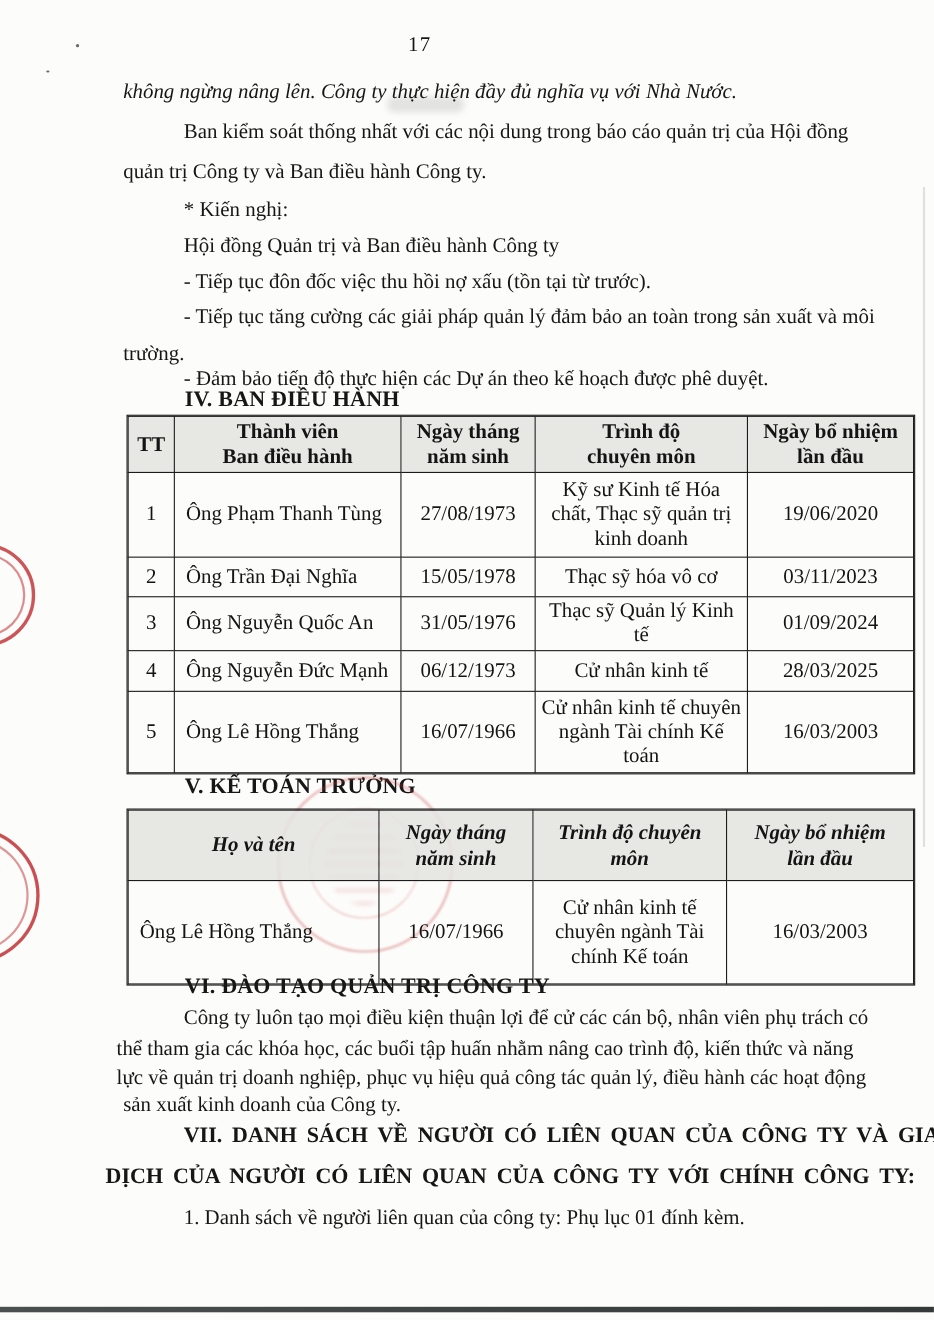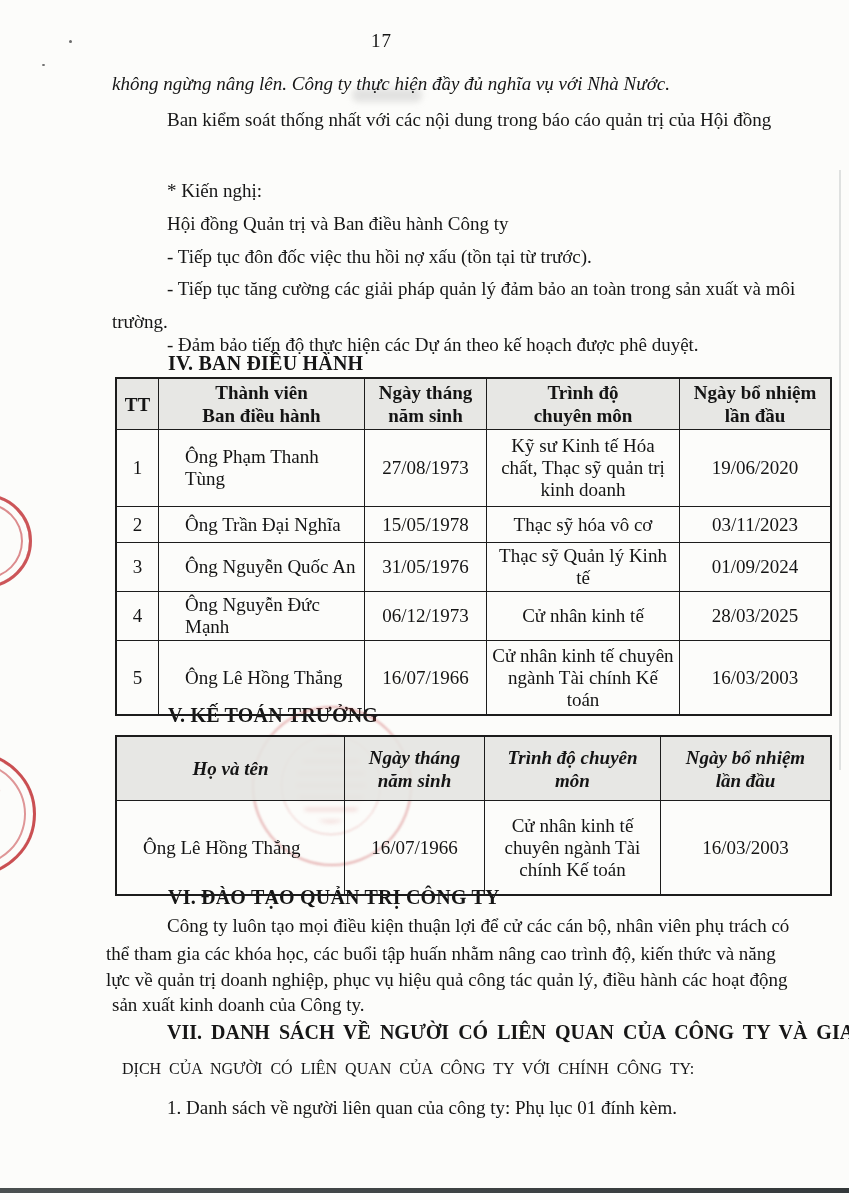--- a/index.html
+++ b/index.html
@@ -29,21 +29,21 @@
     font-size:19px; color:#141414;
   }
   table.doc td,table.doc th{
     border:1px solid #1c1c1c; vertical-align:middle;
     text-align:center; padding:2px 4px; overflow:hidden;
   }
   table.doc tr.hdr th{
     background:rgba(228,228,224,0.88); font-weight:bold;
     white-space:pre-line; line-height:23px; font-size:19px;
   }
-  table.doc td.left{text-align:left; padding-left:26px;}
+  table.doc td.left{text-align:left; padding-left:10px;}
   table.doc{outline:1px solid #1c1c1c;}
   .seal{position:absolute; border-radius:50%; pointer-events:none;}
   .seal-center-outer{
     left:252px; top:706px; width:156px; height:156px; z-index:1;
     border:2px solid rgba(198,62,62,0.38); filter:blur(1px);
   }
   .seal-center-inner{
     left:281px; top:735px; width:98px; height:98px; z-index:1;
     border:1.5px solid rgba(198,62,62,0.30); filter:blur(1px);
   }
@@ -96,20 +96,21 @@
   <div class="seal seal-edge-2"></div>
   <div class="seal-frag-text">★ S.Q.L</div>
   <div class="seal seal-center-outer"></div>
   <div class="seal seal-center-inner"></div>
   <div class="seal-texture"></div>
 
   <div class="pagenum">17</div>
 
   <div class="line" style="top:72px;font-style:italic;">không ngừng nâng lên. Công ty thực hiện đầy đủ nghĩa vụ với Nhà Nước.</div>
   <div class="line ind" style="top:108px;">Ban kiểm soát thống nhất với các nội dung trong báo cáo quản trị của Hội đồng</div>
+  <div class="line" style="top:145px;">quản trị Công ty và Ban điều hành Công ty.</div>
   <div class="line ind" style="top:179px;">* Kiến nghị:</div>
   <div class="line ind" style="top:212px;">Hội đồng Quản trị và Ban điều hành Công ty</div>
   <div class="line ind" style="top:245px;">- Tiếp tục đôn đốc việc thu hồi nợ xấu (tồn tại từ trước).</div>
   <div class="line ind" style="top:277px;">- Tiếp tục tăng cường các giải pháp quản lý đảm bảo an toàn trong sản xuất và môi</div>
   <div class="line" style="top:310px;">trường.</div>
   <div class="line ind" style="top:333px;">- Đảm bảo tiến độ thực hiện các Dự án theo kế hoạch được phê duyệt.</div>
 
   <div class="sec-title" style="top:352px;">IV. BAN ĐIỀU HÀNH</div>
 
   <table class="doc" style="top:378px;">
@@ -198,19 +199,19 @@
   </tbody>
     </table>
 
   <div class="sec-title" style="top:886px;">VI. ĐÀO TẠO QUẢN TRỊ CÔNG TY</div>
   <div class="line ind" style="top:915px;line-height:22px;">Công ty luôn tạo mọi điều kiện thuận lợi để cử các cán bộ, nhân viên phụ trách có</div>
   <div class="line" style="top:942px;left:106px;">thể tham gia các khóa học, các buổi tập huấn nhằm nâng cao trình độ, kiến thức và năng</div>
   <div class="line" style="top:968px;left:106px;">lực về quản trị doanh nghiệp, phục vụ hiệu quả công tác quản lý, điều hành các hoạt động</div>
   <div class="line" style="top:993px;">sản xuất kinh doanh của Công ty.</div>
 
   <div class="line ind wide" style="top:1020px;font-weight:bold;font-size:20px;">VII. DANH SÁCH VỀ NGƯỜI CÓ LIÊN QUAN CỦA CÔNG TY VÀ GIAO</div>
-  <div class="line wide" style="top:1057px;left:122px;font-weight:normal;font-size:16px;">DỊCH CỦA NGƯỜI CÓ LIÊN QUAN CỦA CÔNG TY VỚI CHÍNH CÔNG TY:</div>
+  <div class="line wide" style="top:1057px;left:96px;font-weight:bold;font-size:20px;">DỊCH CỦA NGƯỜI CÓ LIÊN QUAN CỦA CÔNG TY VỚI CHÍNH CÔNG TY:</div>
   <div class="line ind" style="top:1096px;">1. Danh sách về người liên quan của công ty: Phụ lục 01 đính kèm.</div>
 
   <div class="scan-right"></div>
   <div class="scan-bottom"></div>
 
 </div>
 
 </body></html>

